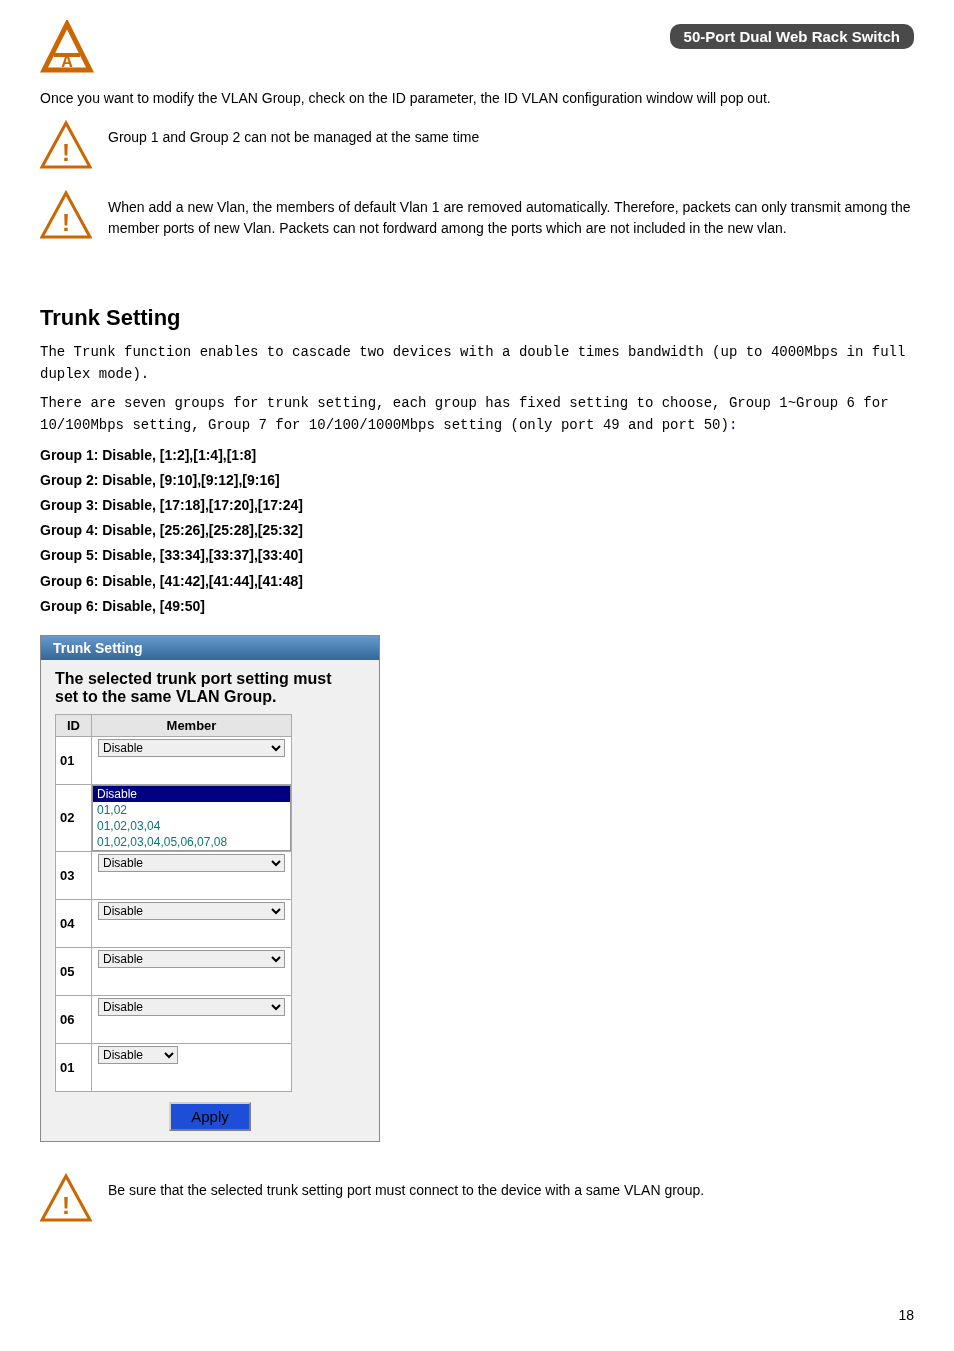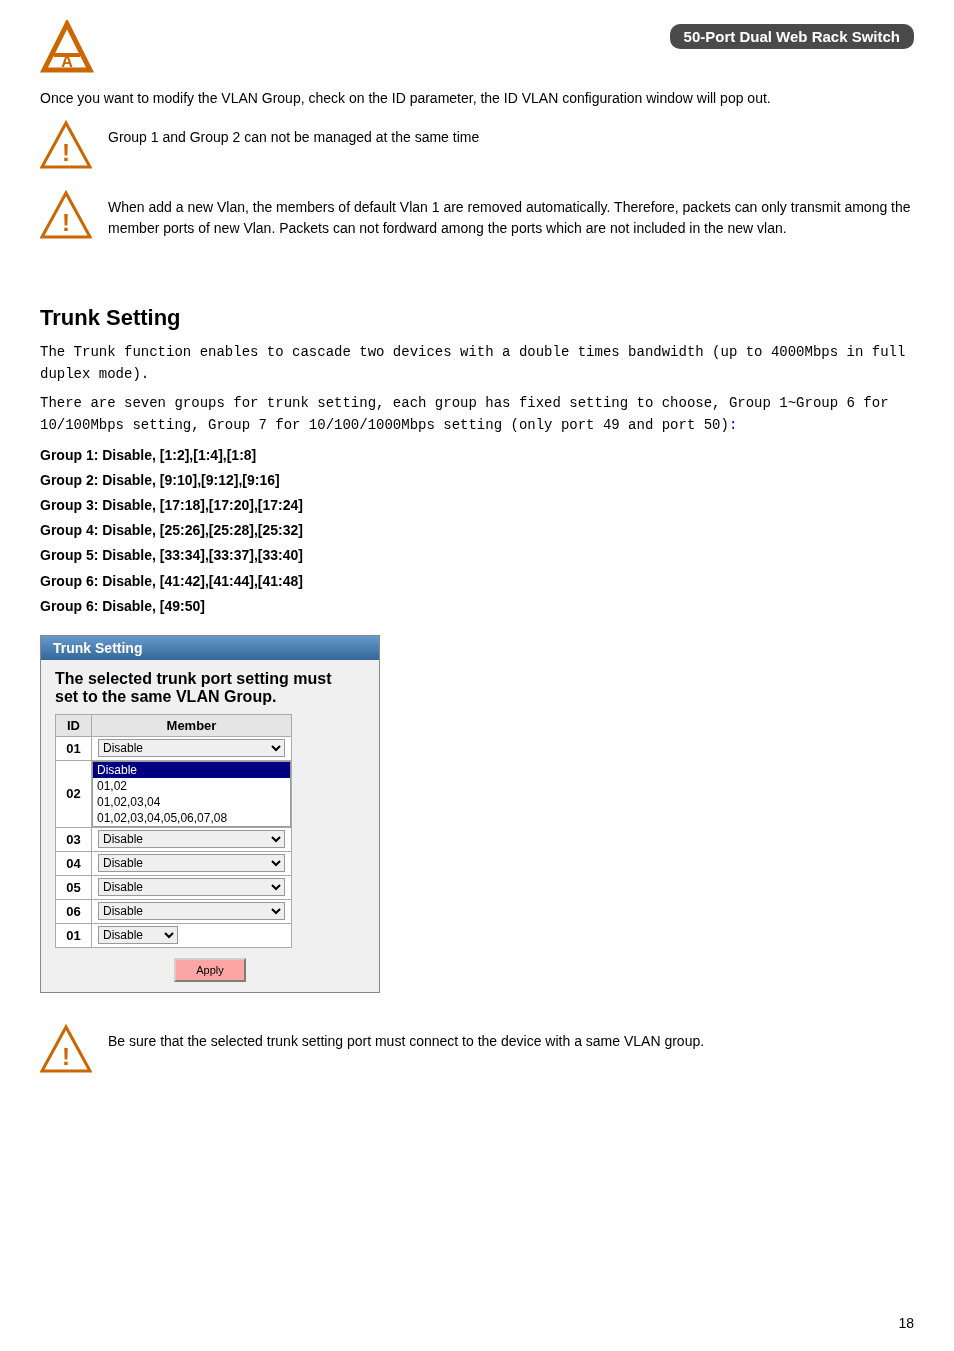--- a/index.html
+++ b/index.html
@@ -124,23 +124,23 @@
 
     .trunk-table td {
       border: 1px solid #aaa;
       padding: 2px 6px;
       font-size: 13px;
       vertical-align: top;
     }
 
     .trunk-table td.id-cell {
       font-weight: bold;
-      text-align: center;
+      text-align: left;
       width: 36px;
-      padding: 4px 4px;
+      padding: 16px 4px;
       vertical-align: middle;
     }
 
     .trunk-table td.member-cell {
       width: 200px;
     }
 
     .member-select {
       width: 100%;
       font-size: 12px;
@@ -154,40 +154,40 @@
     }
 
     .dropdown-expanded .selected-item {
       background: #000080;
       color: #fff;
       padding: 1px 4px;
     }
 
     .dropdown-expanded .option-item {
       padding: 1px 4px;
-      color: #000000;
+      color: #0f766e;
     }
 
     .apply-row {
       text-align: center;
       margin-top: 10px;
     }
 
     .apply-btn {
-      background: #fca5a5;
+      background: #1d4ed8;
       border: 2px outset #d4d0c8;
       padding: 4px 20px;
-      font-size: 11px;
+      font-size: 15px;
       cursor: pointer;
       font-family: Arial, sans-serif;
     }
 
     .page-number {
       position: absolute;
-      bottom: 20px;
+      bottom: 28px;
       right: 40px;
       font-size: 14px;
     }
   </style>
 </head>
 <body>
 
 
 
 

